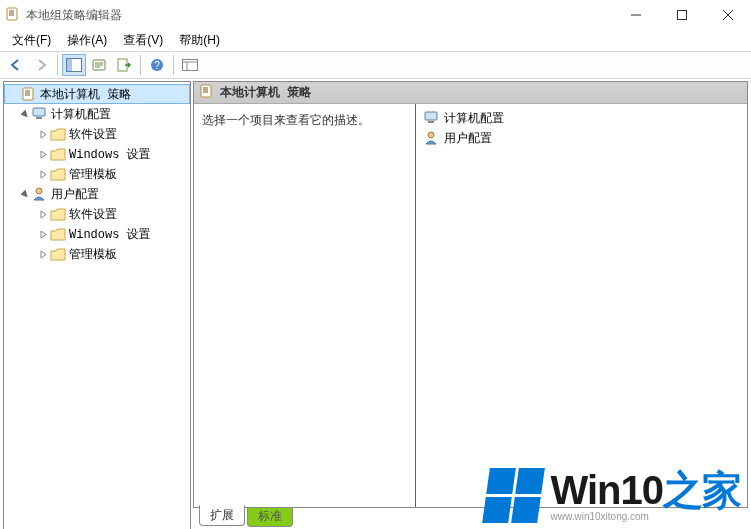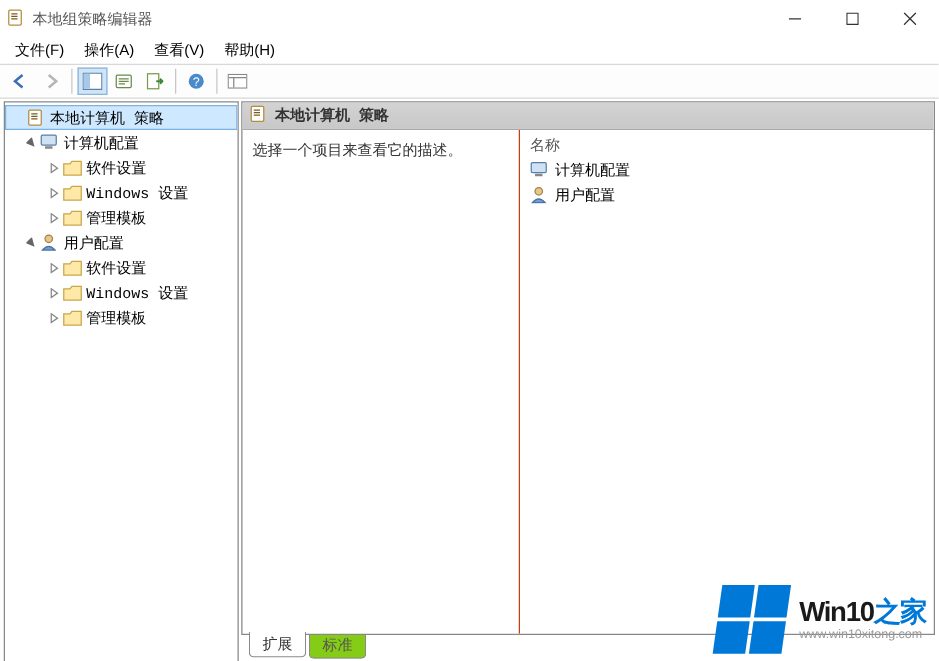--- a/index.html
+++ b/index.html
@@ -183,21 +183,21 @@
   }
   .wm-logo {
     display:grid;
     grid-template-columns: 26px 26px;
     grid-template-rows: 26px 26px;
     gap:3px;
     transform: skewX(-8deg);
   }
   .wm-logo div { background:#0078d7; }
   .wm-text { display:flex;flex-direction:column; line-height:1;}
-  .wm-text .big { font-size:22px; font-weight:bold; color:#1a1a1a; letter-spacing:-1px;}
+  .wm-text .big { font-size:40px; font-weight:bold; color:#1a1a1a; letter-spacing:-1px;}
   .wm-text .big .accent { color:#0078d7;}
   .wm-text .small { font-size:10px; color:#999; margin-top:2px;}
 
 </style>
 </head>
 <body>
 
 <div class="titlebar">
   <span class="icon">
     <svg width="14" height="14">
@@ -427,21 +427,20 @@
             </svg>
         </span>
         <span>本地计算机 策略</span>
       </div>
 
       <div class="content-split">
         <div class="desc-col">
           <span>选择一个项目来查看它的描述。</span>
         </div>
         <div class="list-col">
-          <div class="list-header">名称</div>
 
           <div class="list-item">
             <span class="list-icon">
               <svg width="16" height="14">
                   <rect x="1" y="1" width="12" height="8" rx="1" fill="#cfe2f3" stroke="#5a7fa8"></rect>
                   <rect x="4" y="10" width="6" height="2" fill="#888"></rect>
                 </svg>
             </span>
             <span>计算机配置</span>
           </div>

